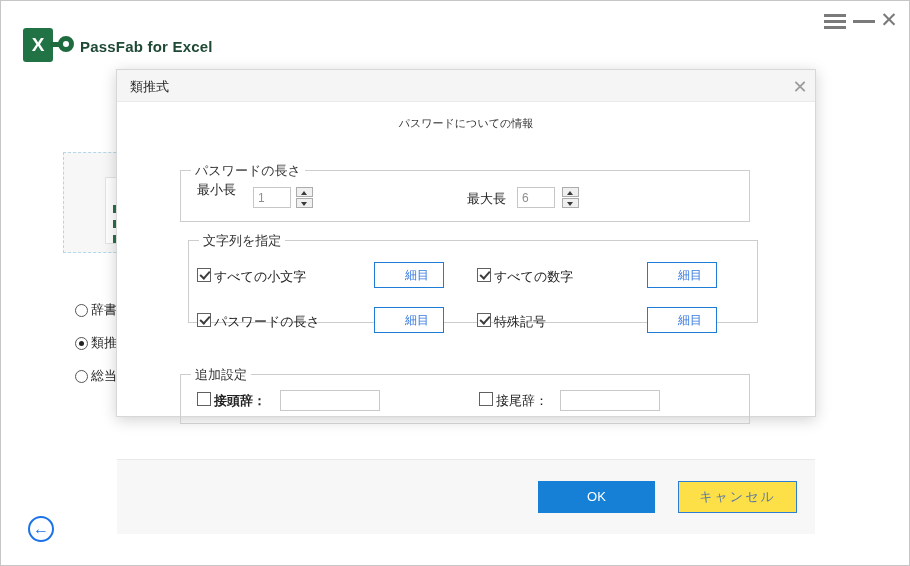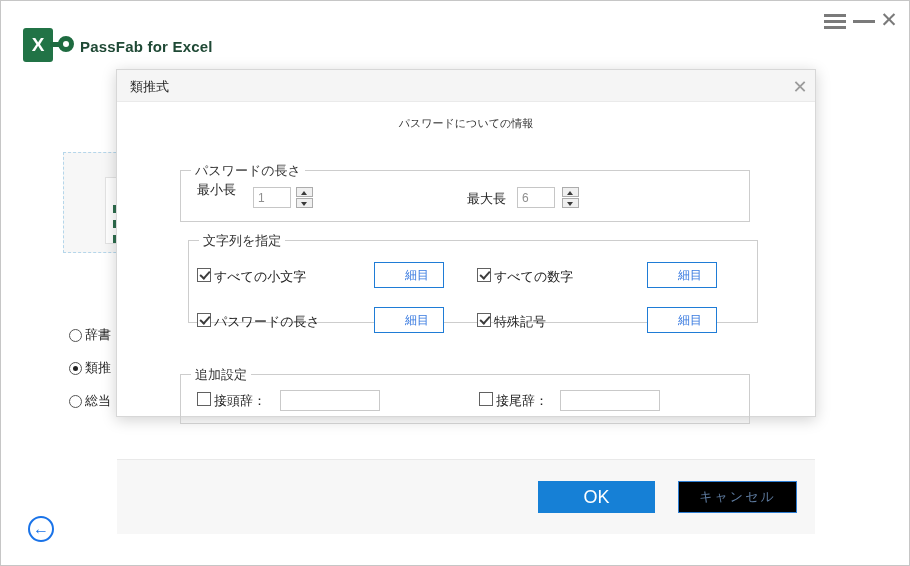--- a/index.html
+++ b/index.html
@@ -25,21 +25,21 @@
   .win-close { position:absolute; left:875px; top:5px; width:26px; height:28px;
                color:#7a7a7a; font-size:21px; line-height:28px; text-align:center; cursor:pointer; }
 
   
   .dropzone { position:absolute; left:62px; top:151px; width:350px; height:101px;
               background:#f7f7f7; border:1px dashed #b5d6ea; }
   .filecard { position:absolute; left:104px; top:176px; width:70px; height:67px;
               background:#fff; border:1px solid #e3e3e3; }
   .gsq { position:absolute; left:112px; width:8px; height:8px; background:#2e6e4e; }
 
-  .radio-row { position:absolute; left:68px; display:flex; align-items:center;margin-top:25px; }
+  .radio-row { position:absolute; left:74px; display:flex; align-items:center; }
   .radio { width:13px; height:13px; border:1px solid #555; border-radius:50%;
            background:#fff; position:relative; flex:0 0 auto; }
   .radio.selected::after { content:""; position:absolute; left:3px; top:3px;
            width:5px; height:5px; border-radius:50%; background:#222; }
   .radio-label { margin-left:3px; font-size:13px; color:#222; white-space:nowrap; }
 
   .back-btn { position:absolute; left:27px; top:515px; width:26px; height:26px;
               border:2px solid #1a73e8; border-radius:50%; color:#1a73e8;
               font-size:16px; line-height:22px; text-align:center; cursor:pointer; background:#fff; }
 
@@ -86,24 +86,24 @@
                 border:1px solid #1f7cd6; color:#3a7be0; font-size:12px; text-align:center;
                 line-height:24px; cursor:pointer;padding-left:16px; }
 
   .text-input { position:absolute; width:100px; height:21px; border:1px solid #c9c9c9;
                 background:#fff; outline:none; padding:0 4px; font-size:12px; color:#333;
                 font-family:"Liberation Sans","DejaVu Sans",sans-serif; }
 
   .dlg-footer { position:absolute; left:0; top:389px; width:100%; height:75px;
                 background:#f7f7f7; border-top:1px solid #e9e9e9; }
   .ok-btn { position:absolute; left:421px; top:21px; width:117px; height:32px;
-            background:#1680d6; border:1px solid #1680d6; color:#fff; font-size:18px;
+            background:#1680d6; border:1px solid #1680d6; color:#fff; font-size:13px;
             text-align:center; line-height:30px; cursor:pointer; }
   .cancel-btn { position:absolute; left:561px; top:21px; width:119px; height:32px;
-            background:#000000; border:1px solid #2d7dd2; color:#5d7a9e; font-size:13px;
+            background:#fde047; border:1px solid #2d7dd2; color:#5d7a9e; font-size:13px;
             letter-spacing:2px; text-align:center; line-height:30px; cursor:pointer; }
 </style>
 </head>
 <body>
 
 <div id="app">
 
   <div class="logo-box">X</div>
   <div class="key-stem"></div>
   <div class="key-ring"></div>
@@ -176,21 +176,21 @@
     <div class="dlg-label" style="left:97px; top:243px;">パスワードの長さ</div>
     <div class="detail-btn" style="left:257px; top:237px;">細目</div>
     <span class="checkbox checked" style="left:360px; top:243px;"></span>
     <div class="dlg-label" style="left:377px; top:243px;">特殊記号</div>
     <div class="detail-btn" style="left:530px; top:237px;">細目</div>
 
     <div class="group g3">
       <span class="legend">追加設定</span>
     </div>
     <span class="checkbox" style="left:80px; top:322px;"></span>
-    <div class="dlg-label" style="left:97px; top:322px;">接頭辞：</div>
+    <div class="dlg-label" style="left:97px; top:322px;font-weight:bold;">接頭辞：</div>
     <input class="text-input" style="left: 163px; top: 320px;" value="">
     <span class="checkbox" style="left:362px; top:322px;"></span>
     <div class="dlg-label" style="left:379px; top:322px;">接尾辞：</div>
     <input class="text-input" style="left: 443px; top: 320px;" value="">
 
     <div class="dlg-footer">
       <div class="ok-btn">OK</div>
       <div class="cancel-btn">キャンセル</div>
     </div>
   </div>

